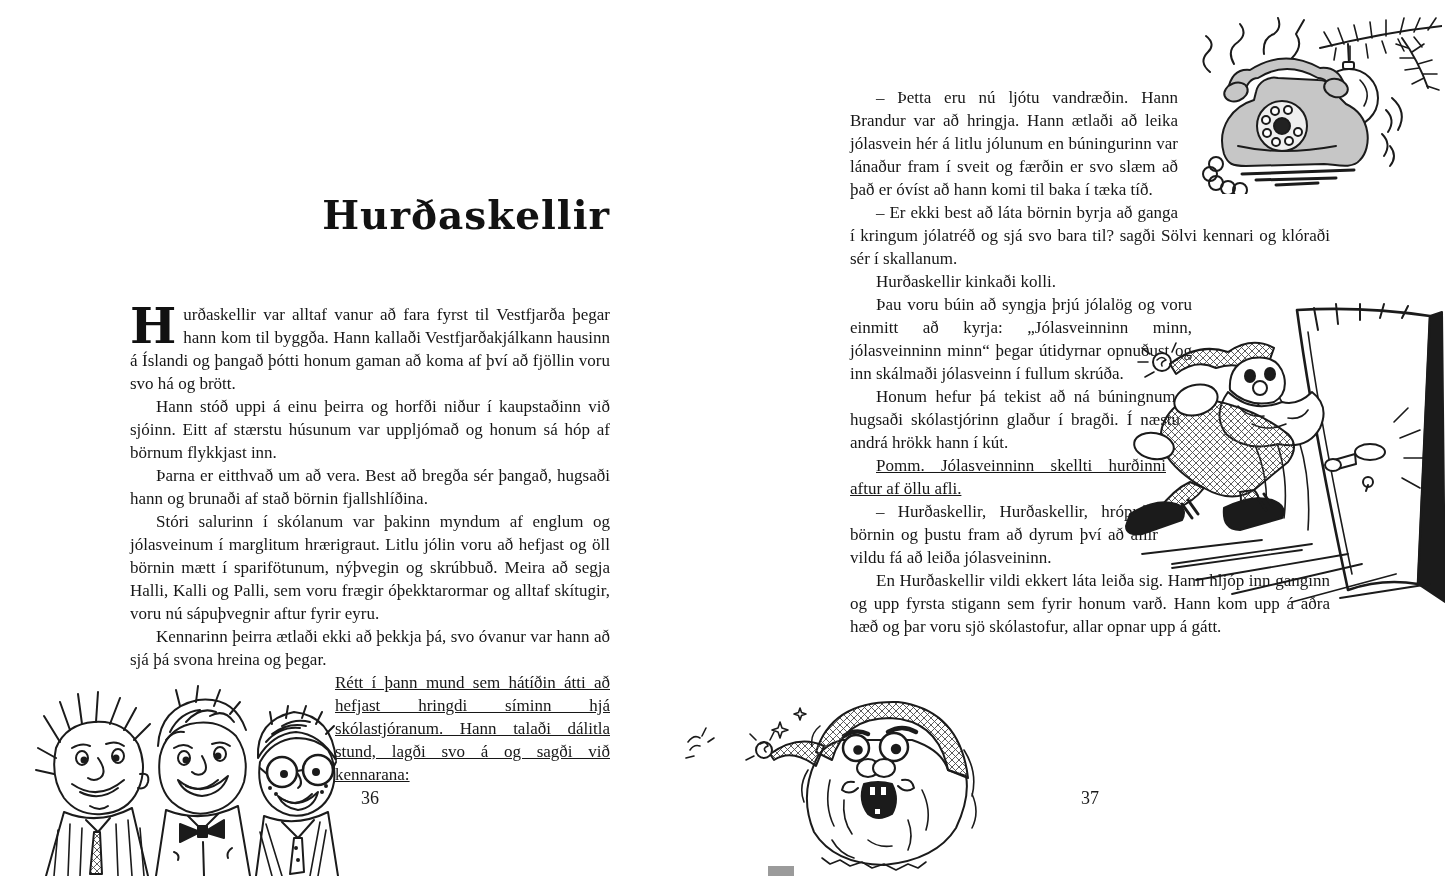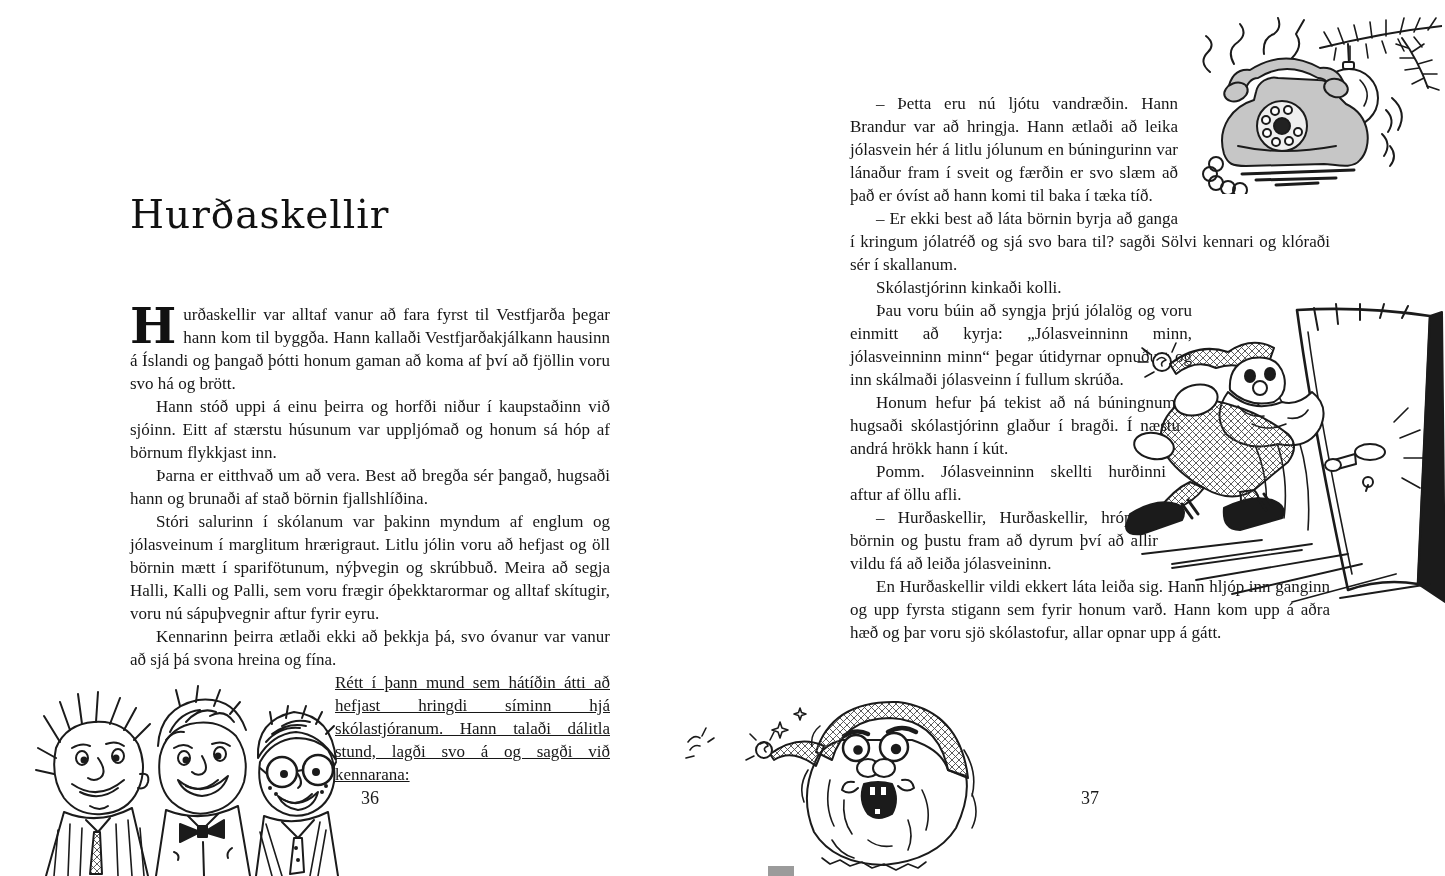--- a/index.html
+++ b/index.html
@@ -1,36 +1,36 @@
 <!DOCTYPE html>
 <html lang="is"><head>
 <meta charset="utf-8">
 <style>
   html,body{margin:0;padding:0;background:#ffffff;}
   body{width:1445px;height:876px;font-family:"Liberation Serif","DejaVu Serif",serif;color:#161616;}
   .spread{position:relative;width:1445px;height:876px;overflow:hidden;background:#ffffff;}
   .page{position:absolute;top:0;height:876px;}
   .page.left{left:0;width:722px;}
   .page.right{left:722px;width:723px;}
-  .chapter-title{position:absolute;left:130px;top:192px;width:480px;text-align:left;
-    font-family:"DejaVu Serif","Liberation Serif",serif;font-weight:400;font-size:39px;
+  .chapter-title{position:absolute;left:130px;top:192px;width:480px;text-align:right;
+    font-family:"DejaVu Serif","Liberation Serif",serif;font-weight:700;font-size:39px;
     letter-spacing:1px;color:#121212;}
   .text-col{position:absolute;width:480px;font-size:17px;line-height:23px;text-align:justify;
     color:#171717;}
   .text-col.left-col{left:130px;top:303px;}
-  .text-col.right-col{left:128px;top:92px;}
+  .text-col.right-col{left:128px;top:86px;}
   .text-col p{margin:0;text-indent:26px;}
   .text-col p.first{text-indent:0;}
   .dropcap{float:left;font-family:"DejaVu Serif",serif;font-weight:700;font-size:49px;
     line-height:40px;margin:3px 7px 0 0;color:#111;}
   
   .phone-spacer{float:right;width:152px;height:130px;}
   p.w-340{width:342px;}
   p.w-330{width:330px;}
-  p.w-315{width:316px;}
+  p.w-315{width:316px;text-decoration:underline;}
   p.w-310{width:308px;}
   p.kids-wrap{margin-left:205px;text-indent:0;text-decoration:underline;}
   p.santa-wrap{margin-left:118px;}
   .page-num{position:absolute;top:788px;width:480px;text-align:center;font-size:18px;color:#1a1a1a;}
   .page-num.left-num{left:130px;}
   .page-num.right-num{left:128px;}
   .illus{position:absolute;}
   .gutter-mark{position:absolute;left:768px;top:866px;width:26px;height:10px;background:#9b9b9b;}
 </style>
 </head>
@@ -47,33 +47,33 @@
 <div class="spread">
 
   <div class="page left">
     <div class="chapter-title">Hurðaskellir</div>
 
     <div class="text-col left-col">
       <p class="first"><span class="dropcap">H</span><span>urðaskellir var alltaf vanur að fara fyrst til Vestfjarða þegar hann kom til byggða. Hann kallaði Vestfjarðakjálkann hausinn á Íslandi og þangað þótti honum gaman að koma af því að fjöllin voru svo há og brött.</span></p>
       <p>Hann stóð uppi á einu þeirra og horfði niður í kaupstaðinn við sjóinn. Eitt af stærstu húsunum var uppljómað og honum sá hóp af börnum flykkjast inn.</p>
       <p>Þarna er eitthvað um að vera. Best að bregða sér þangað, hugsaði hann og brunaði af stað börnin fjallshlíðina.</p>
       <p>Stóri salurinn í skólanum var þakinn myndum af englum og jólasveinum í marglitum hrærigraut. Litlu jólin voru að hefjast og öll börnin mætt í sparifötunum, nýþvegin og skrúbbuð. Meira að segja Halli, Kalli og Palli, sem voru frægir óþekktarormar og alltaf skítugir, voru nú sápuþvegnir aftur fyrir eyru.</p>
-      <p>Kennarinn þeirra ætlaði ekki að þekkja þá, svo óvanur var vanur að sjá þá svona hreina og fína.</p>
+      <p>Kennarinn þeirra ætlaði ekki að þekkja þá, svo óvanur var hann að sjá þá svona hreina og þegar.</p>
       <p class="kids-wrap">Rétt í þann mund sem hátíðin átti að hefjast hringdi síminn hjá skólastjóranum. Hann talaði dálitla stund, lagði svo á og sagði við kennarana:</p>
     </div>
 
     <div class="page-num left-num">36</div>
   </div>
 
   <div class="page right">
     <div class="text-col right-col">
       <div class="phone-spacer"></div>
       <p>– Þetta eru nú ljótu vandræðin. Hann Brandur var að hringja. Hann ætlaði að leika jólasvein hér á litlu jólunum en búningurinn var lánaður fram í sveit og færðin er svo slæm að það er óvíst að hann komi til baka í tæka tíð.</p>
       <p>– Er ekki best að láta börnin byrja að ganga í kringum jólatréð og sjá svo bara til? sagði Sölvi kennari og klóraði sér í skallanum.</p>
-      <p>Skólastjórinn kinkaði kolli.</p>
+      <p>Hurðaskellir kinkaði kolli.</p>
       <p class="w-340">Þau voru búin að syngja þrjú jólalög og voru einmitt að kyrja: „Jólasveinninn minn, jólasveinninn minn“ þegar útidyrnar opnuðust og inn skálmaði jólasveinn í fullum skrúða.</p>
       <p class="w-330">Honum hefur þá tekist að ná búningnum, hugsaði skólastjórinn glaður í bragði. Í næstu andrá hrökk hann í kút.</p>
       <p class="w-315">Pomm. Jólasveinninn skellti hurðinni aftur af öllu afli.</p>
       <p class="w-310">– Hurðaskellir, Hurðaskellir, hrópuðu börnin og þustu fram að dyrum því að allir vildu fá að leiða jólasveininn.</p>
       <p>En Hurðaskellir vildi ekkert láta leiða sig. Hann hljóp inn ganginn og upp fyrsta stigann sem fyrir honum varð. Hann kom upp á aðra hæð og þar voru sjö skólastofur, allar opnar upp á gátt.</p>
     </div>
     <div class="page-num right-num">37</div>
   </div>
 
   <svg class="illus" style="left:20px;top:682px" width="325" height="194" viewBox="0 0 325 194">

